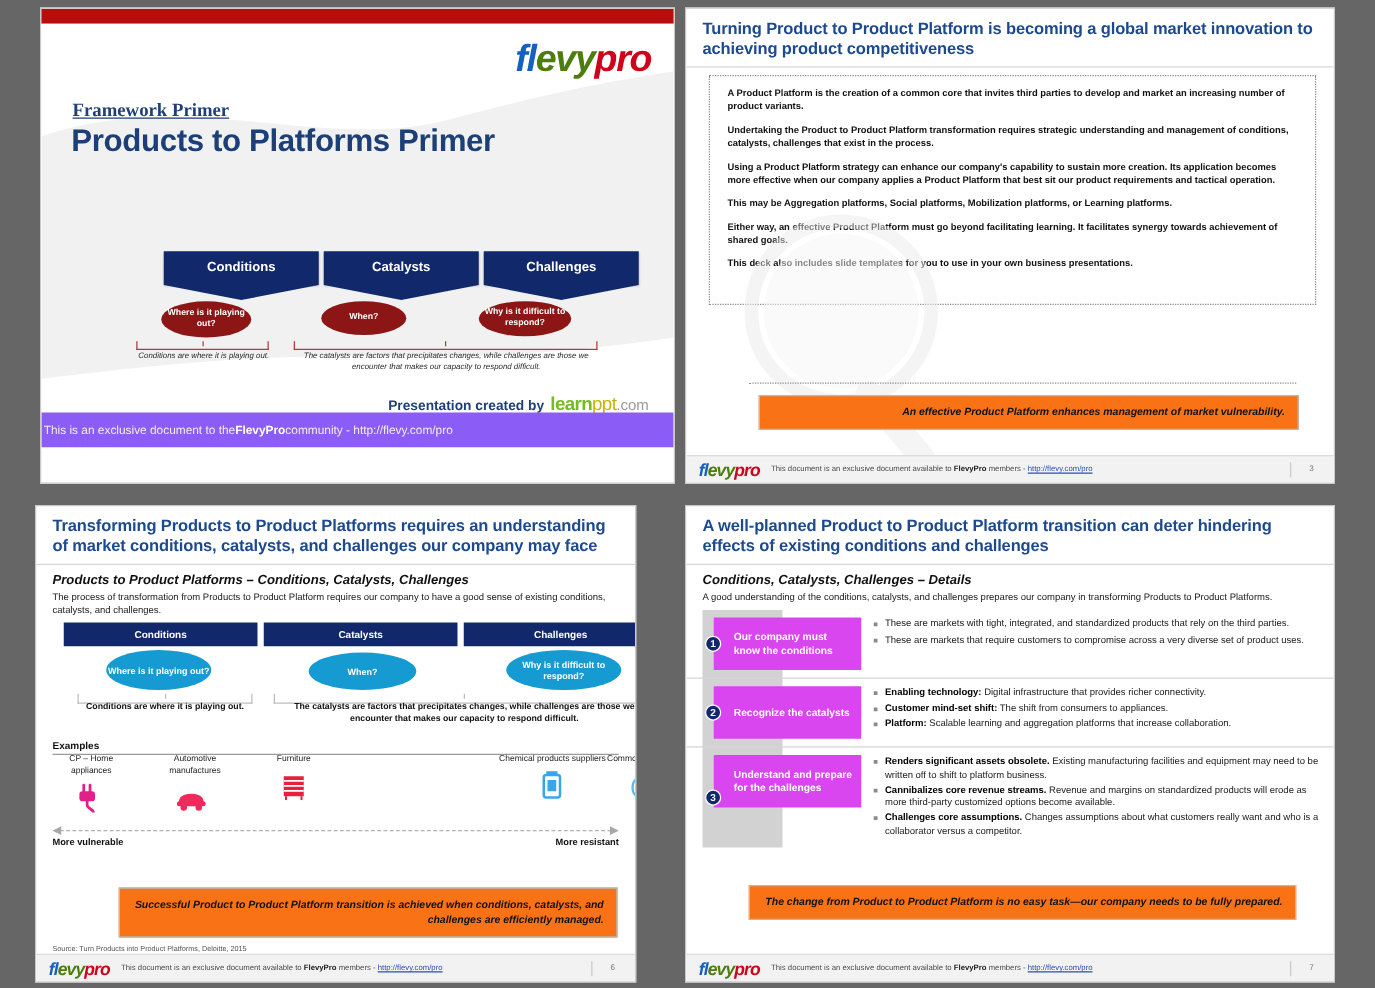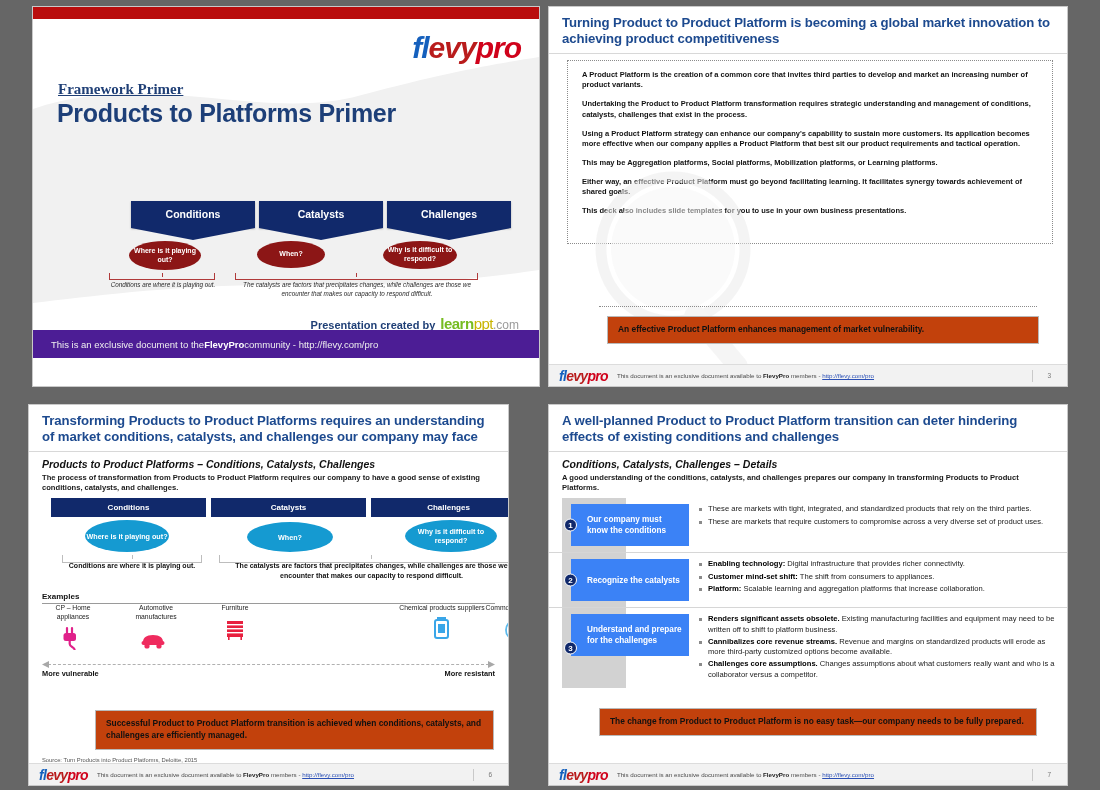--- a/index.html
+++ b/index.html
@@ -32,21 +32,21 @@
   .s1-wave {
     position:absolute; left:0; top:36px; width:100%; height:260px;
     pointer-events:none;
   }
   .s1-logo {
     position:absolute; right:18px; top:14px;
     font-size:30px; font-weight:bold; font-style:italic; letter-spacing:-1px;
     line-height:1;
   }
   .lg-fl { color:#1560bd; }
-  .lg-evy { color:#b91c1c; }
+  .lg-evy { color:#4d7c0f; }
   .lg-pro { color:#d0021b; }
 
   .s1-kicker {
     position:absolute; left:25px; top:62px;
     font-size:15px; font-weight:bold; color:#1f3f76;
     text-decoration:underline; font-family:"Liberation Serif", serif;
   }
   .s1-title {
     position:absolute; left:24px; top:80px; width:400px;
     font-size:25px; font-weight:bold; color:#1d3f78; line-height:1.12;
@@ -80,57 +80,57 @@
   .s1-credit {
     position:absolute; right:20px; bottom:26px;
     font-size:11px; font-weight:bold; color:#1f3f76;
     display:flex; align-items:baseline; gap:5px;
   }
   .learn { color:#76bc21; font-weight:bold; font-size:15px; letter-spacing:-0.5px;}
   .ppt { color:#c8b400; font-weight:normal; font-size:15px; letter-spacing:-0.5px;}
   .dotcom { color:#9b9b9b; font-weight:normal; font-size:12px; }
   .s1-footer {
     position:absolute; left:0; bottom:0; width:100%; height:28px;
-    background:#4c1d95; color:#efefef; font-size:9.5px;
-    display:flex; align-items:center; padding-left:18px;
+    background:#8b5cf6; color:#efefef; font-size:9.5px;
+    display:flex; align-items:center; padding-left:2px;
   }
   .s1-footer b { color:#fff; }
 
   
   .hdr {
     padding:8px 12px 6px 13px;
     border-bottom:1px solid #d8d8d8;
   }
   .hdr h1 {
     font-size:13.2px; color:#1d4a8f; font-weight:bold; line-height:1.22;
     letter-spacing:-0.1px;
   }
   .sub-title {
     font-size:10.5px; font-style:italic; font-weight:bold; color:#111;
     padding:6px 13px 0 13px;
   }
   .sub-note {
-    font-size:7.6px; font-weight:bold; color:#1a1a1a; line-height:1.32;
+    font-size:7.6px; font-weight:normal; color:#1a1a1a; line-height:1.32;
     padding:3px 13px 0 13px;
   }
   .foot {
     position:absolute; left:0; bottom:0; width:100%; height:22px;
     background:#f2f2f2; border-top:1px solid #dcdcdc;
     display:flex; align-items:center; padding:0 6px 0 10px;
   }
   .foot .flogo { font-size:14px; font-weight:bold; font-style:italic; letter-spacing:-0.7px; line-height:1; }
   .foot .ftext { font-size:6.2px; color:#4a4a4a; margin-left:9px; }
   .foot .ftext b { color:#222; }
   .foot .flink { color:#2a4fb5; text-decoration:underline; }
   .foot .pnum { margin-left:auto; font-size:6.5px; color:#777; padding-right:10px;
                 border-left:1px solid #c9c9c9; padding-left:14px; height:12px; line-height:12px; }
   .takeaway {
-    background:#c2410c; border:1px solid #b9b9b9;
-    font-size:8.4px; font-weight:bold; color:#111;
-    text-align:left; line-height:1.4; padding:7px 10px;
+    background:#f97316; border:1px solid #b9b9b9;
+    font-size:8.4px; font-style:italic; font-weight:bold; color:#111;
+    text-align:right; line-height:1.4; padding:7px 10px;
   }
 
   
   #slide3 .ov-box {
     margin:6px 14px 0 18px; border:1px dotted #8b8b8b;
     padding:9px 12px 10px 14px;
   }
   #slide3 .ov-box p {
     font-size:7.5px; font-weight:bold; color:#111; line-height:1.35;
     margin-bottom:9px;
@@ -168,21 +168,21 @@
     font-size:7.2px; color:#222; text-align:center; line-height:1.35; padding:5px 6px;
   }
 
   
   .s7-rows { position:relative; margin-top:5px; }
   .s7-greyrail { position:absolute; left:13px; top:0; width:64px; bottom:0; background:#d2d2d2; }
   .s7-row { position:relative; display:flex; padding:6px 10px 6px 0; }
   .s7-row + .s7-row { border-top:1px solid #d6d6d6; }
   .s7-badge { position:relative; width:118px; flex:0 0 118px; margin-left:22px; }
   .s7-badge .box {
-    background:#3b82f6; color:#fff; font-size:8.2px; font-weight:bold;
+    background:#d946ef; color:#fff; font-size:8.2px; font-weight:bold;
     line-height:1.35; padding:6px 6px 6px 16px; min-height:42px;
     display:flex; align-items:center;
   }
   .s7-num {
     position:absolute; left:-7px; top:50%; transform:translateY(-50%);
     width:13px; height:13px; border-radius:50%; background:#11296b;
     border:1.2px solid #fff; color:#fff; font-size:8px; font-weight:bold;
     display:flex; align-items:center; justify-content:center;
   }
   .s7-bullets { flex:1; padding-left:10px; }
@@ -262,21 +262,21 @@
       <rect x="145" y="140" width="20" height="86" rx="9" fill="#ededed" transform="rotate(-40 155 183)"></rect>
     </svg>
 
     <div class="hdr">
       <h1>Turning Product to Product Platform is becoming a global market innovation to achieving product competitiveness</h1>
     </div>
 
     <div class="ov-box">
       <p>A Product Platform is the creation of a common core that invites third parties to develop and market an increasing number of product variants.</p>
       <p>Undertaking the Product to Product Platform transformation requires strategic understanding and management of conditions, catalysts, challenges that exist in the process.</p>
-      <p>Using a Product Platform strategy can enhance our company's capability to sustain more customers. Its application becomes more effective when our company applies a Product Platform that best sit our product requirements and tactical operation.</p>
+      <p>Using a Product Platform strategy can enhance our company's capability to sustain more creation. Its application becomes more effective when our company applies a Product Platform that best sit our product requirements and tactical operation.</p>
       <p>This may be Aggregation platforms, Social platforms, Mobilization platforms, or Learning platforms.</p>
       <p>Either way, an effective Product Platform must go beyond facilitating learning. It facilitates synergy towards achievement of shared goals.</p>
       <p>This deck also includes slide templates for you to use in your own business presentations.</p>
     </div>
 
     <div style="position:absolute;left:50px;top:299px;right:30px;border-top:1px dotted #8b8b8b;height:1px;"></div>
 
     <div class="takeaway" style="position:absolute;left:58px;right:28px;top:309px;">An effective Product Platform enhances management of market vulnerability.</div>
 
     <div class="foot">

